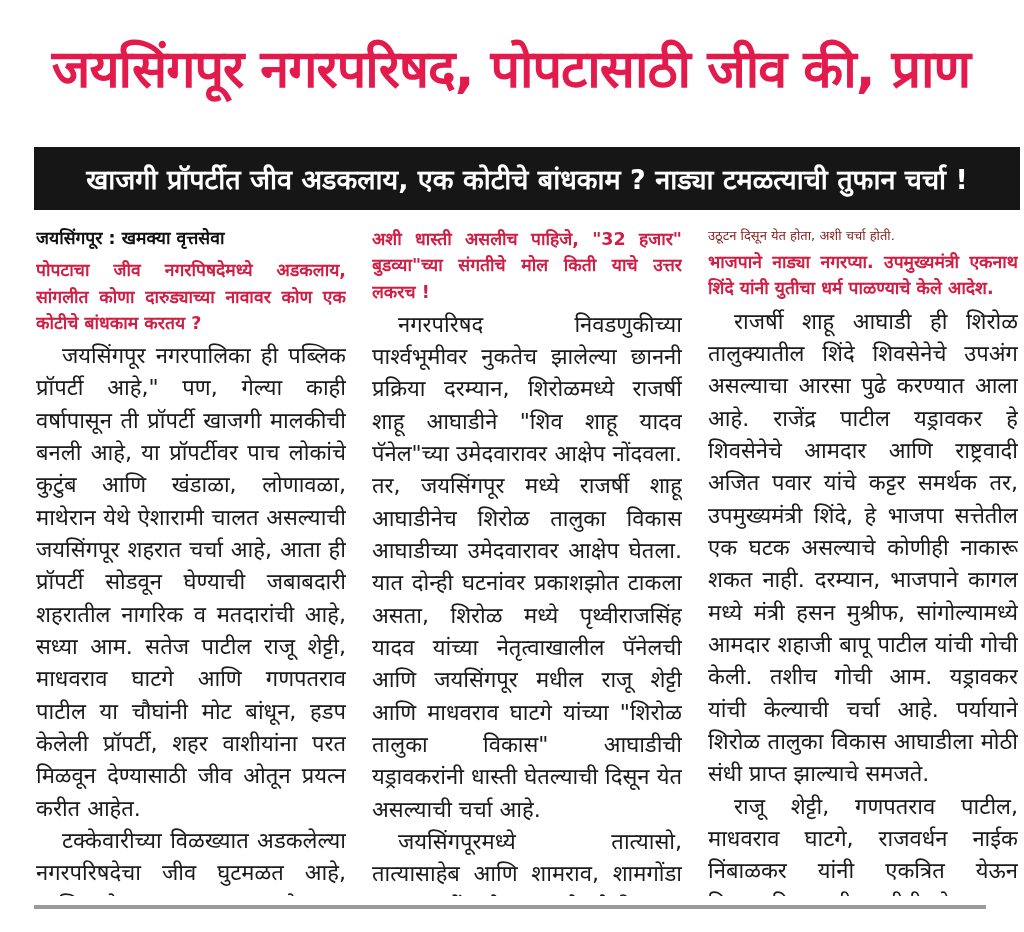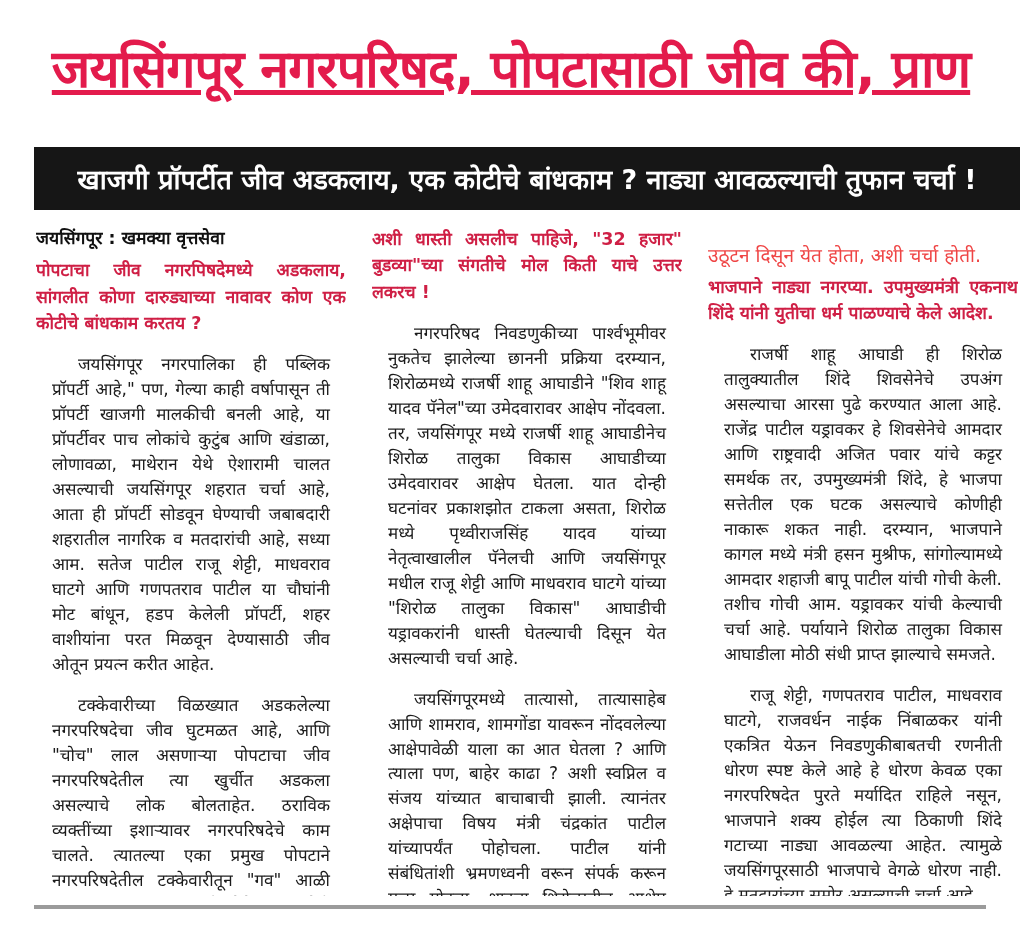--- a/index.html
+++ b/index.html
@@ -6,21 +6,21 @@
   body { font-family:"DejaVu Sans", sans-serif; }
   .page {
     position:relative; width:1024px; height:932px; margin:0 auto;
     background:#ffffff; overflow:hidden;
   }
   
   .headline {
     position:absolute; top:14px; left:16px; right:18px; height:118px;
     text-align:center; color:#e31b4c; font-weight:bold;
     font-size:52px; line-height:110px; letter-spacing:-1px;
-    white-space:nowrap; overflow:hidden;text-decoration:underline;
+    white-space:nowrap; overflow:hidden;
   }
   
   .banner {
     position:absolute; top:147px; left:34px; width:986px; height:63px;
     background:#161616; color:#ffffff; display:flex; align-items:center;
     justify-content:center; font-weight:bold; font-size:27px;
     white-space:nowrap; overflow:hidden;
   }
   
   .columns {
@@ -30,26 +30,26 @@
   .col { flex:1 1 0; min-width:0; overflow:hidden; }
   .byline {
     font-weight:bold; font-size:17.5px; color:#111111;
     margin:0 0 6px 0; line-height:1.45;
   }
   .subhead {
     color:#cf1f45; font-weight:bold; font-size:17.5px; line-height:1.5;
     text-align:justify; margin:0 0 4px 0;
   }
   .para {
-    font-size:17px; line-height:1.47; color:#1b1b1b;
-    text-align:justify; text-indent:26px; margin:16px;
+    font-size:22px; line-height:1.47; color:#1b1b1b;
+    text-align:justify; text-indent:26px; margin:0;
   }
   .lead-in {
-    font-size:19px; line-height:1.47; color:#ef4444;
-    text-align:justify; text-indent:0; margin:16px 0 4px 0;
+    font-size:13px; line-height:1.47; color:#7f1d1d;
+    text-align:justify; text-indent:0; margin:0 0 4px 0;
   }
   
   .credit-block { margin-top:16px; text-align:right; }
   .credit { font-weight:bold; font-size:24px; color:#0c4a6e; line-height:1.5; }
   .source-line {
     display:flex; justify-content:flex-end; align-items:center;
     gap:7px; margin-top:4px;
   }
   .source-dot {
     width:10px; height:10px; border-radius:50%export; border-radius:50%;
@@ -66,21 +66,21 @@
     background:#9b9b9b;
   }
 </style>
 </head>
 <body>
 
 <div class="page">
 
   <div class="headline">जयसिंगपूर नगरपरिषद, पोपटासाठी जीव की, प्राण</div>
 
-  <div class="banner">खाजगी प्रॉपर्टीत जीव अडकलाय, एक कोटीचे बांधकाम ? नाड्या आवळल्याची तुफान चर्चा !</div>
+  <div class="banner">खाजगी प्रॉपर्टीत जीव अडकलाय, एक कोटीचे बांधकाम ? नाड्या टमळत्याची तुफान चर्चा !</div>
 
   <div class="columns">
 
     <div class="col">
       <p class="byline">जयसिंगपूर : खमक्या वृत्तसेवा</p>
       <p class="subhead">पोपटाचा जीव नगरपिषदेमध्ये अडकलाय, सांगलीत कोणा दारुड्याच्या नावावर कोण एक कोटीचे बांधकाम करतय ?</p>
       <p class="para">जयसिंगपूर नगरपालिका ही पब्लिक प्रॉपर्टी आहे," पण, गेल्या काही वर्षापासून ती प्रॉपर्टी खाजगी मालकीची बनली आहे, या प्रॉपर्टीवर पाच लोकांचे कुटुंब आणि खंडाळा, लोणावळा, माथेरान येथे ऐशारामी चालत असल्याची जयसिंगपूर शहरात चर्चा आहे, आता ही प्रॉपर्टी सोडवून घेण्याची जबाबदारी शहरातील नागरिक व मतदारांची आहे, सध्या आम. सतेज पाटील राजू शेट्टी, माधवराव घाटगे आणि गणपतराव पाटील या चौघांनी मोट बांधून, हडप केलेली प्रॉपर्टी, शहर वाशीयांना परत मिळवून देण्यासाठी जीव ओतून प्रयत्न करीत आहेत.</p>
       <p class="para">टक्केवारीच्या विळख्यात अडकलेल्या नगरपरिषदेचा जीव घुटमळत आहे, आणि "चोच" लाल असणाऱ्या पोपटाचा जीव नगरपरिषदेतील त्या खुर्चीत अडकला असल्याचे लोक बोलताहेत. ठराविक व्यक्तींच्या इशाऱ्यावर नगरपरिषदेचे काम चालते. त्यातल्या एका प्रमुख पोपटाने नगरपरिषदेतील टक्केवारीतून "गव" आळी काकांच्या नावावर सांगली येथे एक कोटी रुपयांच्या बंगल्याचे बांधकाम सुरू करून तो "मस्त" बंगला "आणि"ला दिला जाणार असल्याची जयसिंगपूर शहरात चर्चा आहे.</p>
     </div>
 

